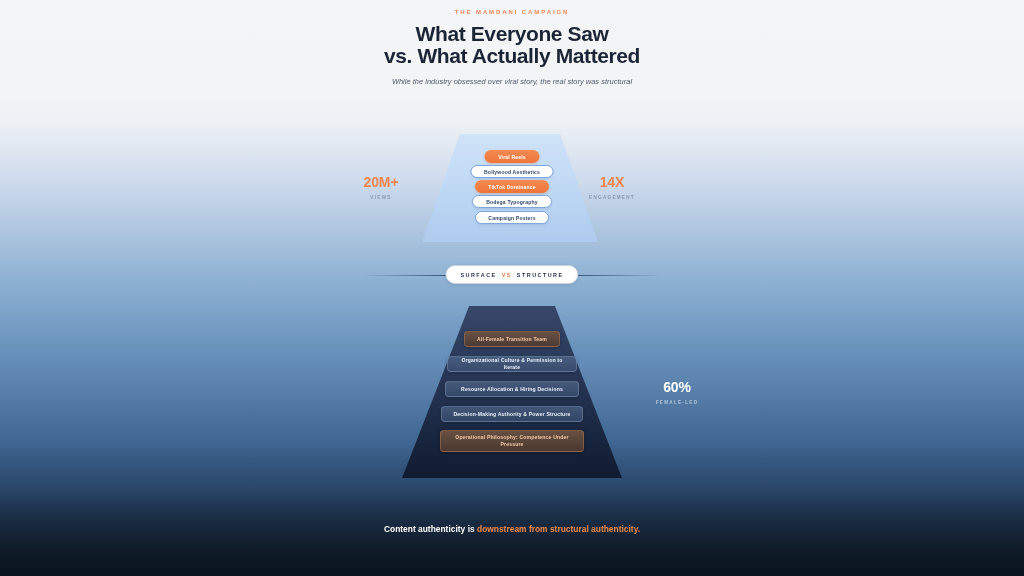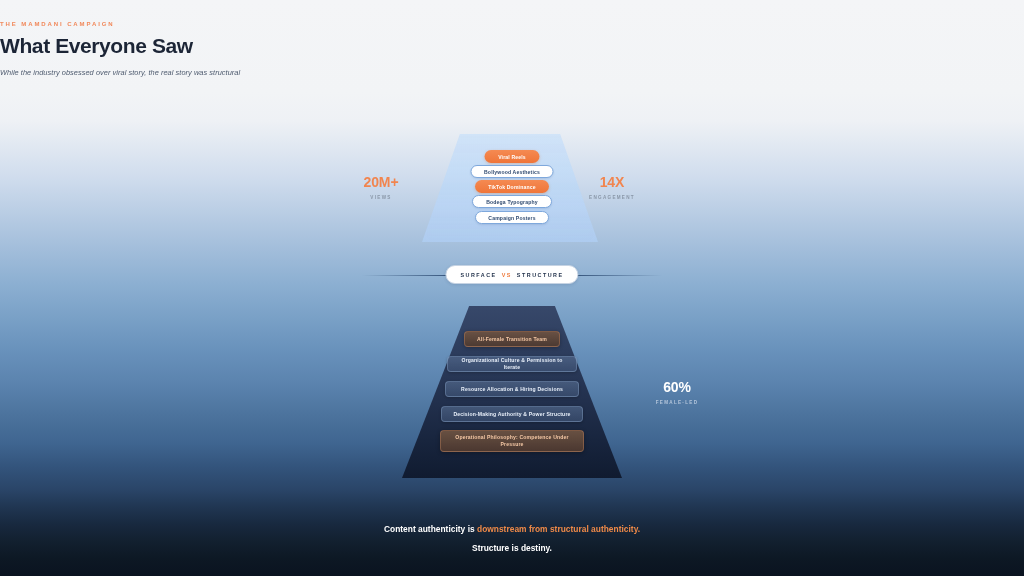--- a/index.html
+++ b/index.html
@@ -31,21 +31,21 @@
         #2a4568 85%,
         #203652 88%,
         #18293f 91%,
         #12202f 94%,
         #0d1824 97%,
         #0a1320 100%);
     overflow:hidden;
   }
 
   
-  #header { position:absolute; top:0; left:0; width:1024px; text-align:left; padding-top:21px; }
+  #header { position:absolute; top:0; left:0; width:1024px; text-align:center; padding-top:9px; }
   #eyebrow {
     font-size:6px; letter-spacing:1.9px; font-weight:bold;
     color:#f1885a; text-transform:uppercase;
   }
   #title {
     margin-top:8px;
     font-size:21px; line-height:21.5px; font-weight:bold;
     color:#1c2536; letter-spacing:-0.4px;
   }
   #subtitle {
@@ -151,20 +151,21 @@
 </style>
 </head>
 <body>
 
 <div id="stage">
 
   <div id="header">
     <div id="eyebrow">THE MAMDANI CAMPAIGN</div>
     <div id="title">
       <div>What Everyone Saw</div>
+      <div>vs. What Actually Mattered</div>
     </div>
     <div id="subtitle">While the industry obsessed over viral story, the real story was structural</div>
   </div>
 
   <div id="surface-wrap">
     <div id="surface-tri"></div>
   </div>
   <div class="s-pill accent" id="sp0">
     <span>Viral Reels</span>
   </div>
@@ -221,16 +222,15 @@
 
   <div class="stat" id="stat-female">
     <div class="num">60%</div>
     <div class="lbl">FEMALE-LED</div>
   </div>
 
   <div id="footer">
     <div class="l1">
       <span>Content authenticity is </span><span class="hl">downstream from structural authenticity.</span>
     </div>
-    <div class="l2">Structure is destiny.</div>
   </div>
 
 </div>
 
 </body></html>

